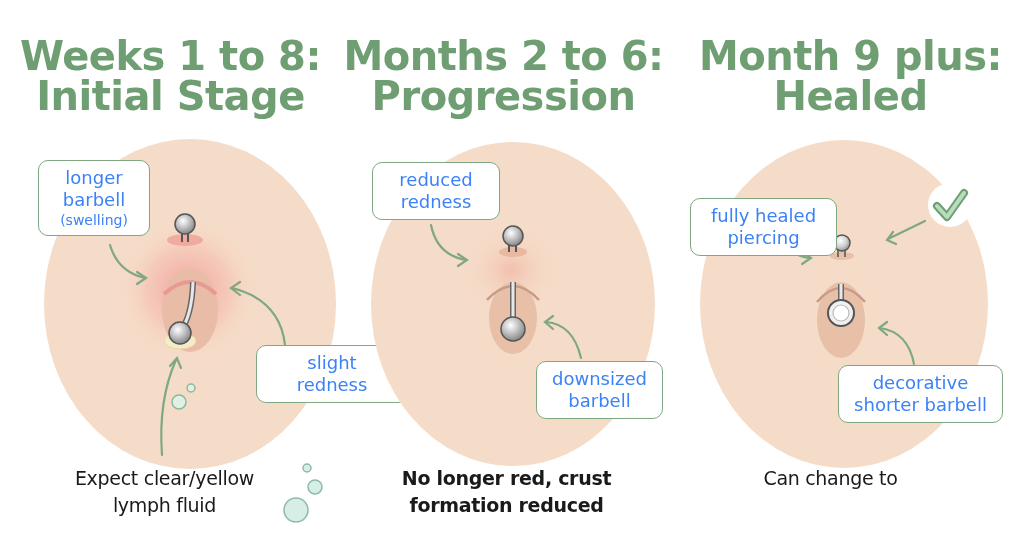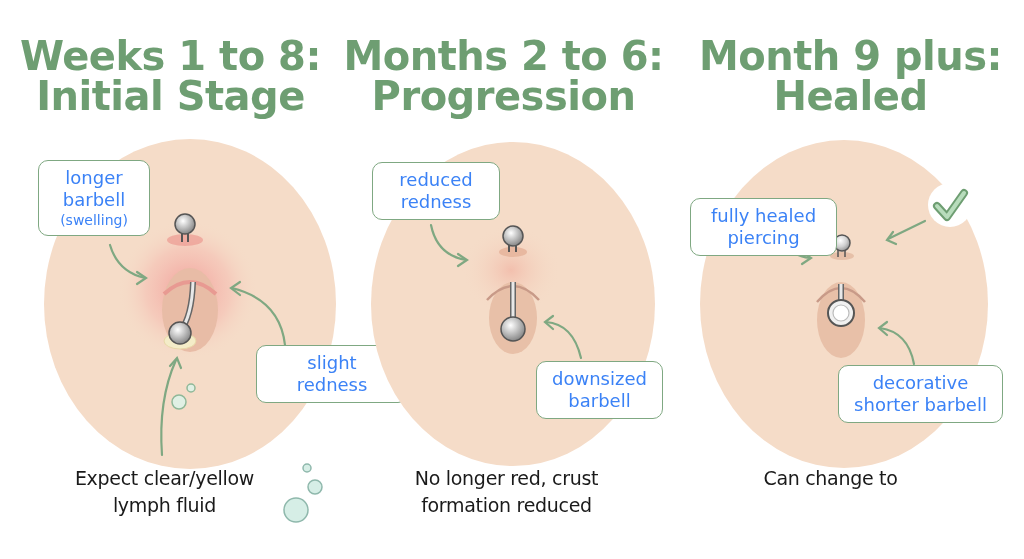--- a/index.html
+++ b/index.html
@@ -118,21 +118,21 @@
     </g>
   </svg>
   <div class="callout" style="left:31px;top:162px;width:128px;">
     <div>reduced</div>
     <div>redness</div>
   </div>
   <div class="callout" style="left:195px;top:361px;width:127px;">
     <div>downsized</div>
     <div>barbell</div>
   </div>
-  <div class="caption" style="left:-5px;">
+  <div class="caption" style="left:-5px;font-weight:bold;">
     <div>No longer red, crust</div>
     <div>formation reduced</div>
   </div>
 </div>
 
 <div class="stage" style="left:682px;">
   <div class="title" style="left:-2px;">
     <div>Month 9 plus:</div>
     <div>Healed</div>
   </div>

